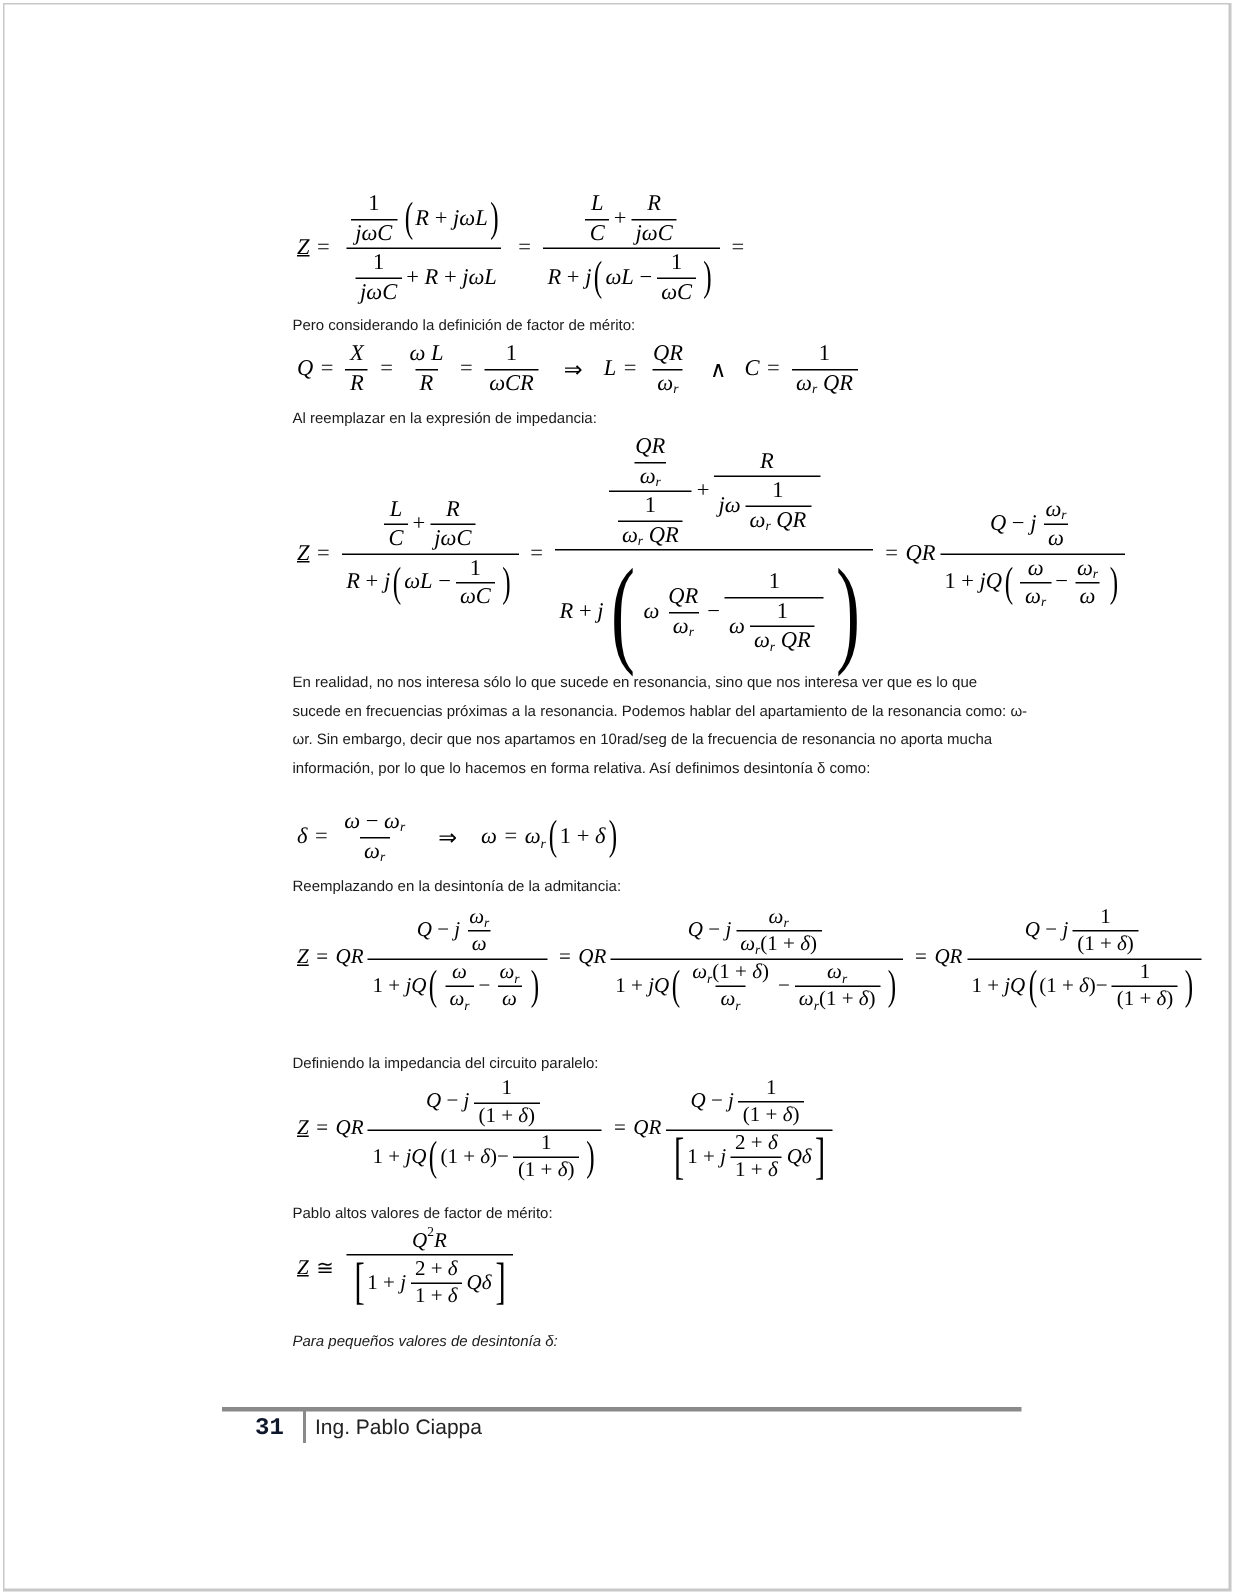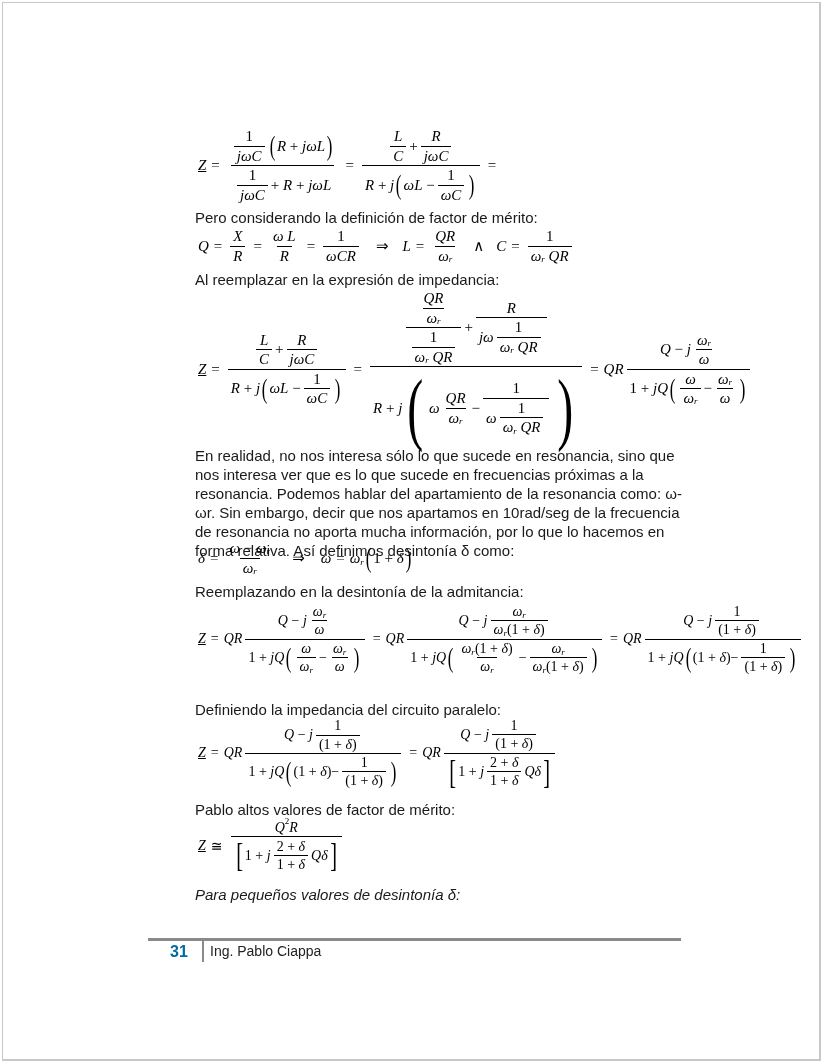--- a/index.html
+++ b/index.html
@@ -3,21 +3,21 @@
 <meta charset="utf-8">
 <style>
   html, body { margin: 0; padding: 0; background: #ffffff; }
   body { width: 822px; height: 1062px; position: relative; overflow: hidden; }
   .page {
     position: absolute; left: 2px; top: 2px; width: 816px; height: 1056px;
     border: 1px solid #c8c8c8; border-right-width: 2px; border-bottom-width: 2px; background: #fff;
   }
   .txt {
     position: absolute; left: 195px;
-    font-family: "Liberation Sans", sans-serif; font-size: 15px; color: #1a1a1a;
+    font-family: "Liberation Sans", sans-serif; font-size: 10px; color: #1a1a1a;
     line-height: 19px; white-space: nowrap;
   }
   .para { white-space: normal; width: 490px; }
   .eq {
     position: absolute; font-family: "Liberation Serif", serif; font-size: 15px; color: #000;
     white-space: nowrap;
   }
   .m { display: inline-flex; align-items: center; }
   .i { font-style: italic; }
   .frac { display: inline-flex; flex-direction: column; align-items: center; vertical-align: middle; margin: 0 3px; }
@@ -26,22 +26,22 @@
   .op { margin: 0 5px; }
   .sub { font-size: 9px; position: relative; top: 4px; font-style: italic; }
   .sup { font-size: 9px; position: relative; top: -6px; }
   .paren { font-size: 28px; font-weight: 100; transform: scaleX(0.6); display: inline-block; line-height: 1; }
   .paren.huge { font-size: 80px; }
   .brk { font-size: 34px; transform: scaleX(0.6); display: inline-block; line-height: 1; }
   .Z { text-decoration: underline; font-style: italic; }
   .footer-line { position: absolute; left: 148px; top: 938px; width: 533px; height: 3px; background: #8a8a8a; }
   .footer-vline { position: absolute; left: 202px; top: 938px; width: 2px; height: 24px; background: #8a8a8a; }
   .page-num {
-    position: absolute; left: 170px; top: 943px; font-family: Liberation Sans, sans-serif;
-    font-weight: bold; font-size: 16px; color: #0369a1;
+    position: absolute; left: 170px; top: 943px; font-family: Liberation Mono, monospace;
+    font-weight: bold; font-size: 16px; color: #0f172a;
   }
   .author {
     position: absolute; left: 210px; top: 943px; font-family: "Liberation Sans", sans-serif;
     font-size: 14px; color: #222;
   }
 </style>
 </head>
 <body>
 
 <div class="page"></div>

